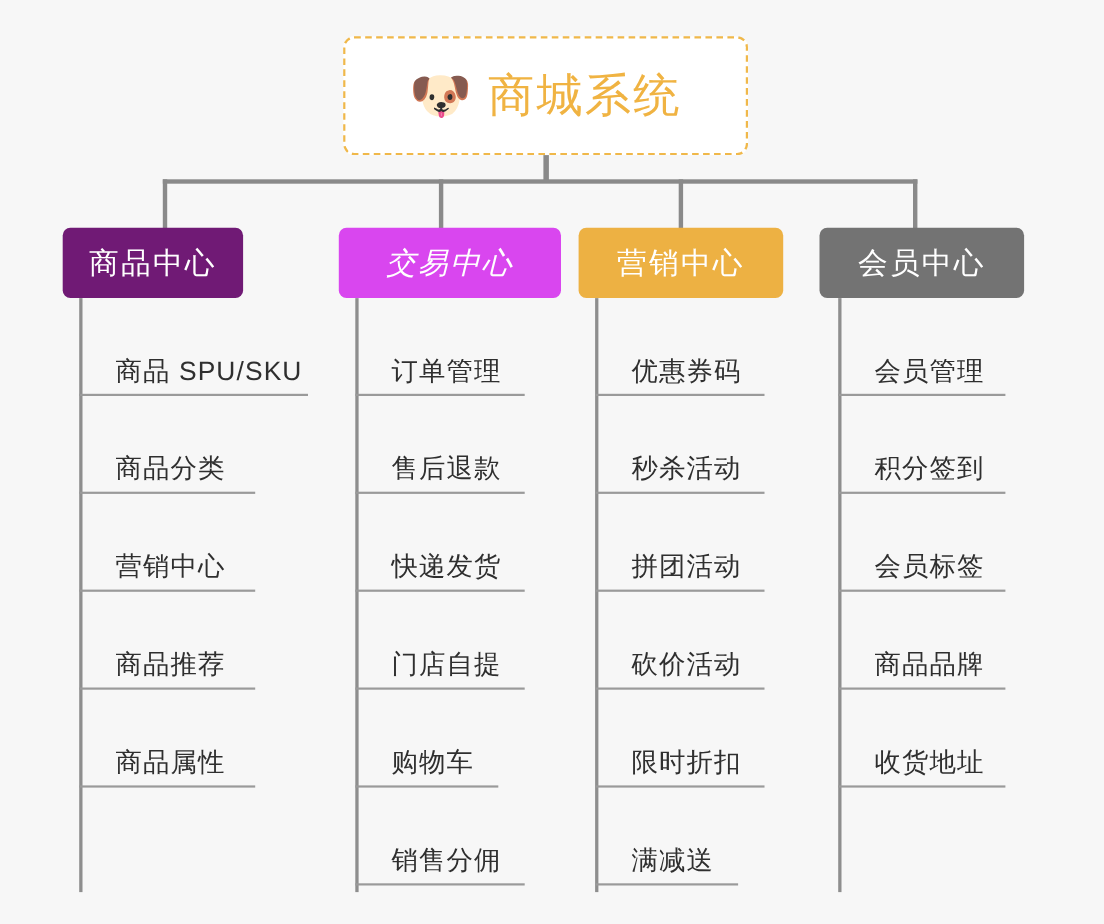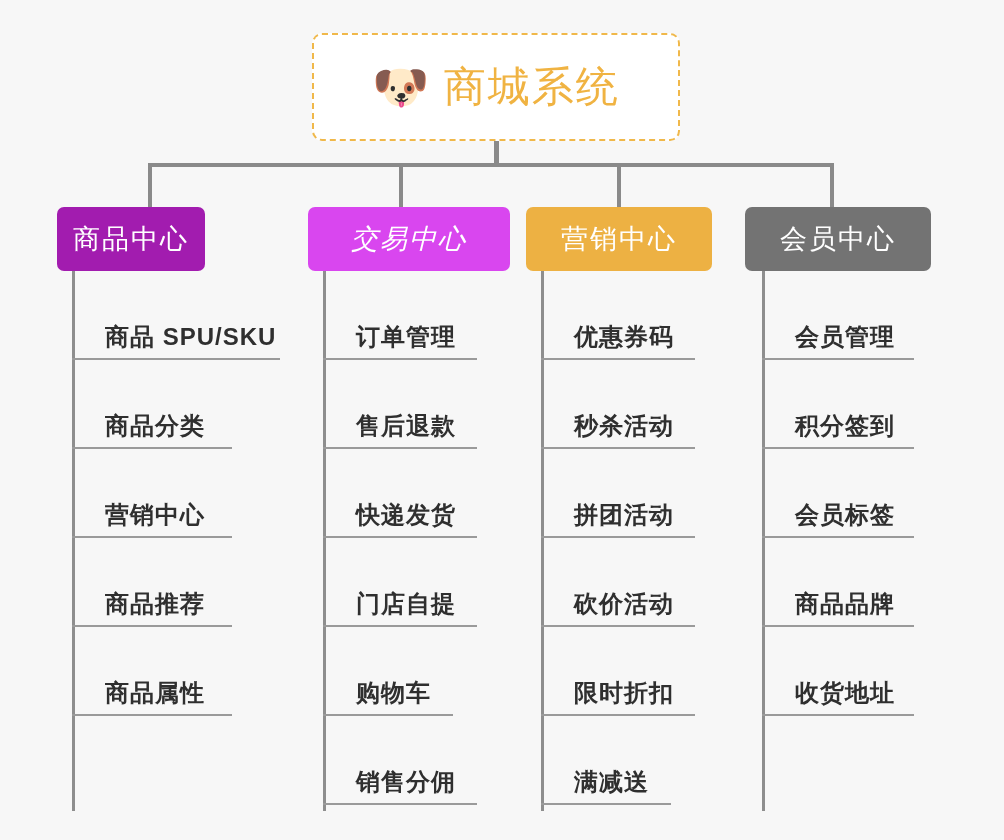--- a/index.html
+++ b/index.html
@@ -94,33 +94,32 @@
     box-sizing: border-box;
     display: flex;
     align-items: flex-end;
   }
   .leaf-label {
     font-size: 24px;
     color: #2f2f2f;
     white-space: nowrap;
     padding-bottom: 7px;
     letter-spacing: 1px;
-    font-weight: bold;
   }
   .leaf-underline {
     position: absolute;
     left: 0;
     bottom: 0;
     height: 2px;
     background: #9a9a9a;
   }
 
   
   .b1 { left: 57px; }
-  .b1 .branch-header { width: 148px; background: #a21caf; }
+  .b1 .branch-header { width: 164px; background: #701a75; }
   .b1 .spine { left: 15px; height: 540px; }
   .b1 .items { padding-left: 48px; }
   .b1 .leaf-label { padding-left: 0; }
 
   .b2 { left: 308px; }
   .b2 .branch-header { width: 202px; background: #d946ef; font-style: italic; }
   .b2 .spine { left: 15px; height: 540px; }
   .b2 .items { padding-left: 48px; }
 
   .b3 { left: 526px; }

